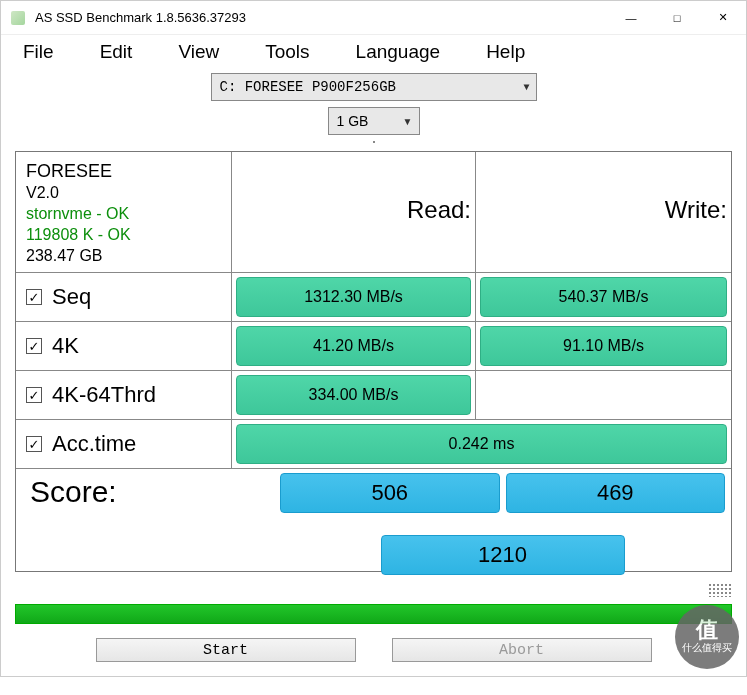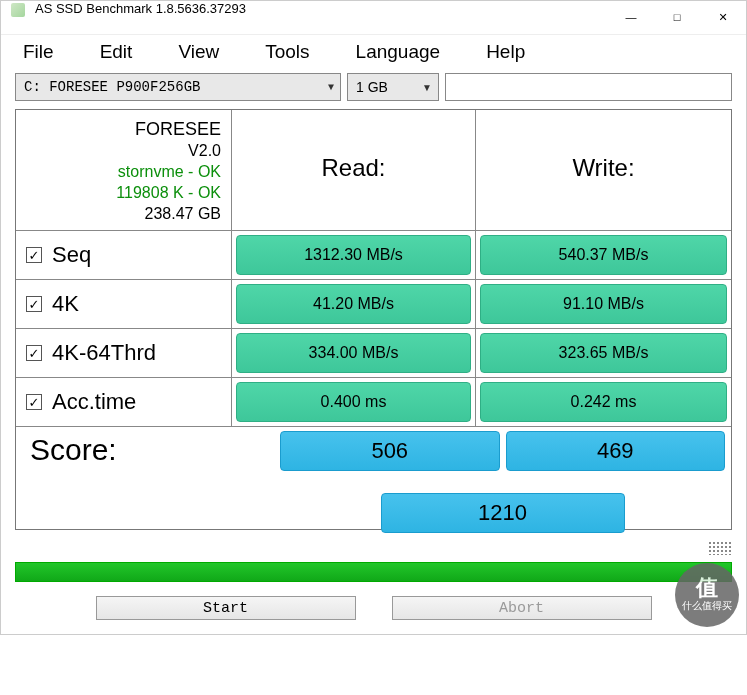--- a/index.html
+++ b/index.html
@@ -1,38 +1,38 @@
 <!DOCTYPE html>
 <html><head>
 <meta charset="utf-8">
 <style>
   * { box-sizing: border-box; }
   body { margin: 0; font-family: "Segoe UI", Tahoma, sans-serif; background: #fff; width: 747px; }
   .window { width: 747px; border: 1px solid #ccc; background: #fff; }
-  .titlebar { display: flex; align-items: flex-start; height: 34px; background: #fff; border-bottom: 1px solid #eee; }
+  .titlebar { display: flex; align-items: center; height: 34px; background: #fff; border-bottom: 1px solid #eee; }
   .title-icon { width: 18px; height: 18px; margin: 0 8px; position: relative; }
   .title-icon::before { content:''; position:absolute; left:2px; top:2px; width:14px; height:14px; background: linear-gradient(135deg,#cfe7c5,#a5d69e); border-radius:2px; }
   .title-text { flex: 1; font-size: 13px; color: #000; }
   .winbtns { display: flex; }
   .winbtn { width: 46px; height: 32px; display:flex; align-items:center; justify-content:center; font-family: "Segoe UI Symbol", sans-serif; font-size: 11px; color: #000; }
   .menubar { display:flex; gap: 46px; padding: 6px 22px 10px 22px; font-size: 19px; color:#000; }
   .menuitem { }
-  .controls { display:flex; gap:6px; padding: 0 14px 8px 14px; align-items:center; }
+  .controls { display:flex; gap:6px; padding: 0 14px 8px 14px; align-items:center;flex-direction:column; }
   .combo { border:1px solid #888; background:#e8e8e8; height:28px; display:flex; align-items:center; justify-content:space-between; padding: 0 6px 0 8px; font-family: "Courier New", monospace; font-size:14px; }
   .drivecombo { width: 326px; }
   .sizecombo { width: 92px; font-family: "Segoe UI", sans-serif; }
   .combo .chev { font-size:10px; color:#333; }
   .emptybox { flex:1; border:1px solid #888; height:28px; background:#fff; }
   .grid { margin: 0 14px; border:1px solid #777; }
   .row { display:flex; border-bottom:1px solid #888; }
   .row:last-child { border-bottom:none; }
   .col-label { width: 216px; border-right:1px solid #888; padding: 6px 10px; display:flex; align-items:center; font-size:22px; }
-  .col-read { width: 244px; border-right:1px solid #888; padding:4px; display:flex; align-items:center; justify-content:center; }
-  .col-write { flex:1; padding:4px; display:flex; align-items:center; justify-content:center; }
-  .info-row .col-label { flex-direction:column; align-items:flex-end; font-size:16px; line-height:1.3; padding:8px 10px 6px 10px; height:120px;}
+  .col-read { width: 244px; border-right:1px solid #888; padding:4px; display:flex; align-items:center; justify-content:flex-end; }
+  .col-write { flex:1; padding:4px; display:flex; align-items:center; justify-content:flex-end; }
+  .info-row .col-label { flex-direction:column; align-items:flex-start; font-size:16px; line-height:1.3; padding:8px 10px 6px 10px; height:120px;}
   .info-row .hdr { font-size:24px; font-weight:400; margin-top: -4px; }
   .ok { color:#0c8f0c; }
   .pill { background: linear-gradient(#4fd6a8,#3ec79a); border:1px solid #2faf85; border-radius:4px; height:40px; width:100%; display:flex; align-items:center; justify-content:center; font-size:16px; color:#000; }
   .checkwrap { display:inline-flex; align-items:center; }
   .checkbox { width:16px; height:16px; border:1px solid #555; display:inline-flex; align-items:center; justify-content:center; margin-right:10px; font-size:13px; line-height:1; }
   .score-label { width:258px; padding: 6px 14px; font-size:30px; }
   .score-cells { flex:1; display:flex; flex-wrap:wrap; padding: 4px 6px 6px 6px; gap:6px; align-content:flex-start; }
   .bluepill { background: linear-gradient(#47c2ed,#2eb4e3); border:1px solid #1a9cce; border-radius:4px; height:40px; display:flex; align-items:center; justify-content:center; font-size:22px; color:#000; }
   .bp-half { flex:1; }
   .bp-center { width: 244px; margin: 16px auto; }
@@ -134,34 +134,28 @@
     <div class="row">
       <div class="col-label">
             <span class="checkwrap">
               <span class="checkbox">✓</span>
               <span>4K-64Thrd</span>
             </span>
           </div>
       <div class="col-read">
             <div class="pill">334.00 MB/s</div>
           </div>
-      <div class="col-write">
-            <div class="pill">323.65 MB/s</div>
-          </div>
     </div>
 
     <div class="row">
       <div class="col-label">
             <span class="checkwrap">
               <span class="checkbox">✓</span>
               <span>Acc.time</span>
             </span>
-          </div>
-      <div class="col-read">
-            <div class="pill">0.400 ms</div>
           </div>
       <div class="col-write">
             <div class="pill">0.242 ms</div>
           </div>
     </div>
 
     <div class="row" style="height:102px;">
       <div class="score-label">Score:</div>
       <div class="score-cells">
         <div class="bluepill bp-half">506</div>

